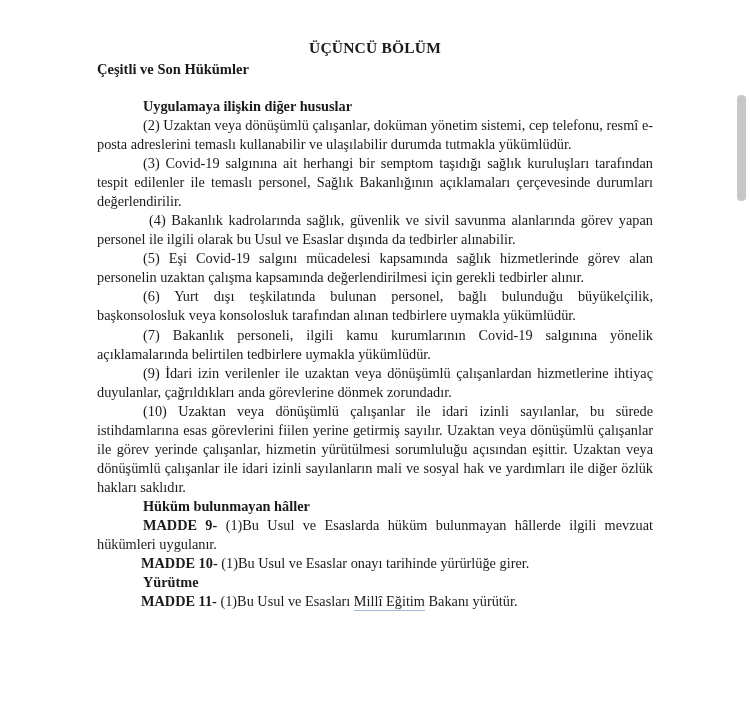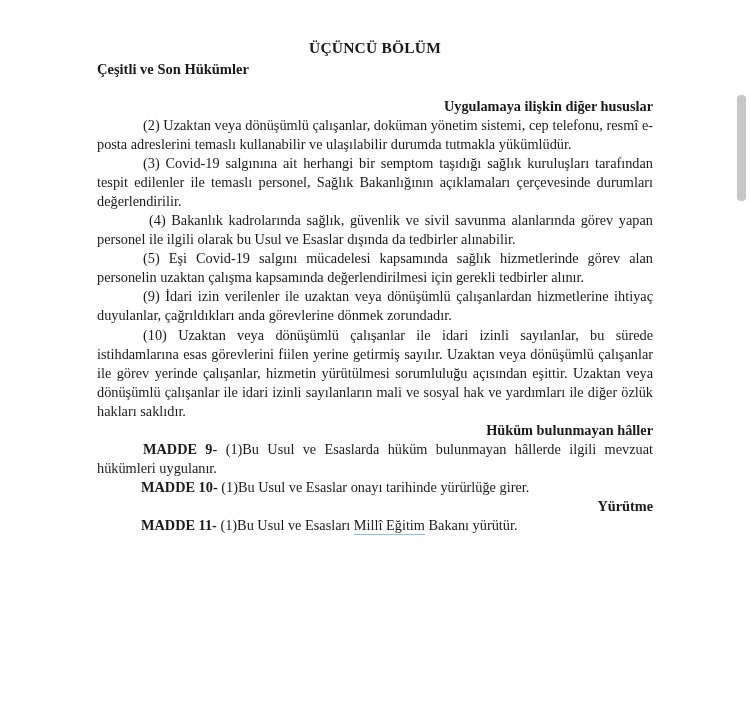--- a/index.html
+++ b/index.html
@@ -52,21 +52,20 @@
 
   .heading-gap { height: 18px; }
 
   
   .section-heading {
     font-weight: bold;
     font-size: 14.3px;
     line-height: 1.33;
     margin: 0;
     padding-left: 46px;
-    text-align: right;
   }
 
   
   p.para {
     margin: 0;
     font-size: 14.3px;
     line-height: 1.335;
     text-align: justify;
     text-justify: inter-word;
     text-indent: 46px;
@@ -120,21 +119,23 @@
 
 
     <p class="para"><span>(2)</span> <span>Uzaktan veya dönüşümlü çalışanlar, doküman yönetim sistemi, cep telefonu, resmî e-posta adreslerini temaslı kullanabilir ve ulaşılabilir durumda tutmakla yükümlüdür.</span></p>
 
     <p class="para"><span>(3)</span> <span>Covid-19 salgınına ait herhangi bir semptom taşıdığı sağlık kuruluşları tarafından tespit edilenler ile temaslı personel, Sağlık Bakanlığının açıklamaları çerçevesinde durumları değerlendirilir.</span></p>
 
     <p class="para indent-wide"><span>(4)</span> <span>Bakanlık kadrolarında sağlık, güvenlik ve sivil savunma alanlarında görev yapan personel ile ilgili olarak bu Usul ve Esaslar dışında da tedbirler alınabilir.</span></p>
 
     <p class="para"><span>(5)</span> <span>Eşi Covid-19 salgını mücadelesi kapsamında sağlık hizmetlerinde görev alan personelin uzaktan çalışma kapsamında değerlendirilmesi için gerekli tedbirler alınır.</span></p>
 
+    <p class="para"><span>(6)</span> <span>Yurt dışı teşkilatında bulunan personel, bağlı bulunduğu büyükelçilik, başkonsolosluk veya konsolosluk tarafından alınan tedbirlere uymakla yükümlüdür.</span></p>
 
+    <p class="para"><span>(7)</span> <span>Bakanlık personeli, ilgili kamu kurumlarının Covid-19 salgınına yönelik açıklamalarında belirtilen tedbirlere uymakla yükümlüdür.</span></p>
 
 
     <p class="para"><span>(9)</span> <span>İdari izin verilenler ile uzaktan veya dönüşümlü çalışanlardan hizmetlerine ihtiyaç duyulanlar, çağrıldıkları anda görevlerine dönmek zorundadır.</span></p>
 
     <p class="para"><span>(10)</span> <span>Uzaktan veya dönüşümlü çalışanlar ile idari izinli sayılanlar, bu sürede istihdamlarına esas görevlerini fiilen yerine getirmiş sayılır. Uzaktan veya dönüşümlü çalışanlar ile görev yerinde çalışanlar, hizmetin yürütülmesi sorumluluğu açısından eşittir. Uzaktan veya dönüşümlü çalışanlar ile idari izinli sayılanların mali ve sosyal hak ve yardımları ile diğer özlük hakları saklıdır.</span></p>
 
     <div class="section-heading">Hüküm bulunmayan hâller</div>
 
     <p class="para"><span class="madde">MADDE 9-</span> <span>(1)</span><span>Bu Usul ve Esaslarda hüküm bulunmayan hâllerde ilgili mevzuat hükümleri uygulanır.</span></p>
 

